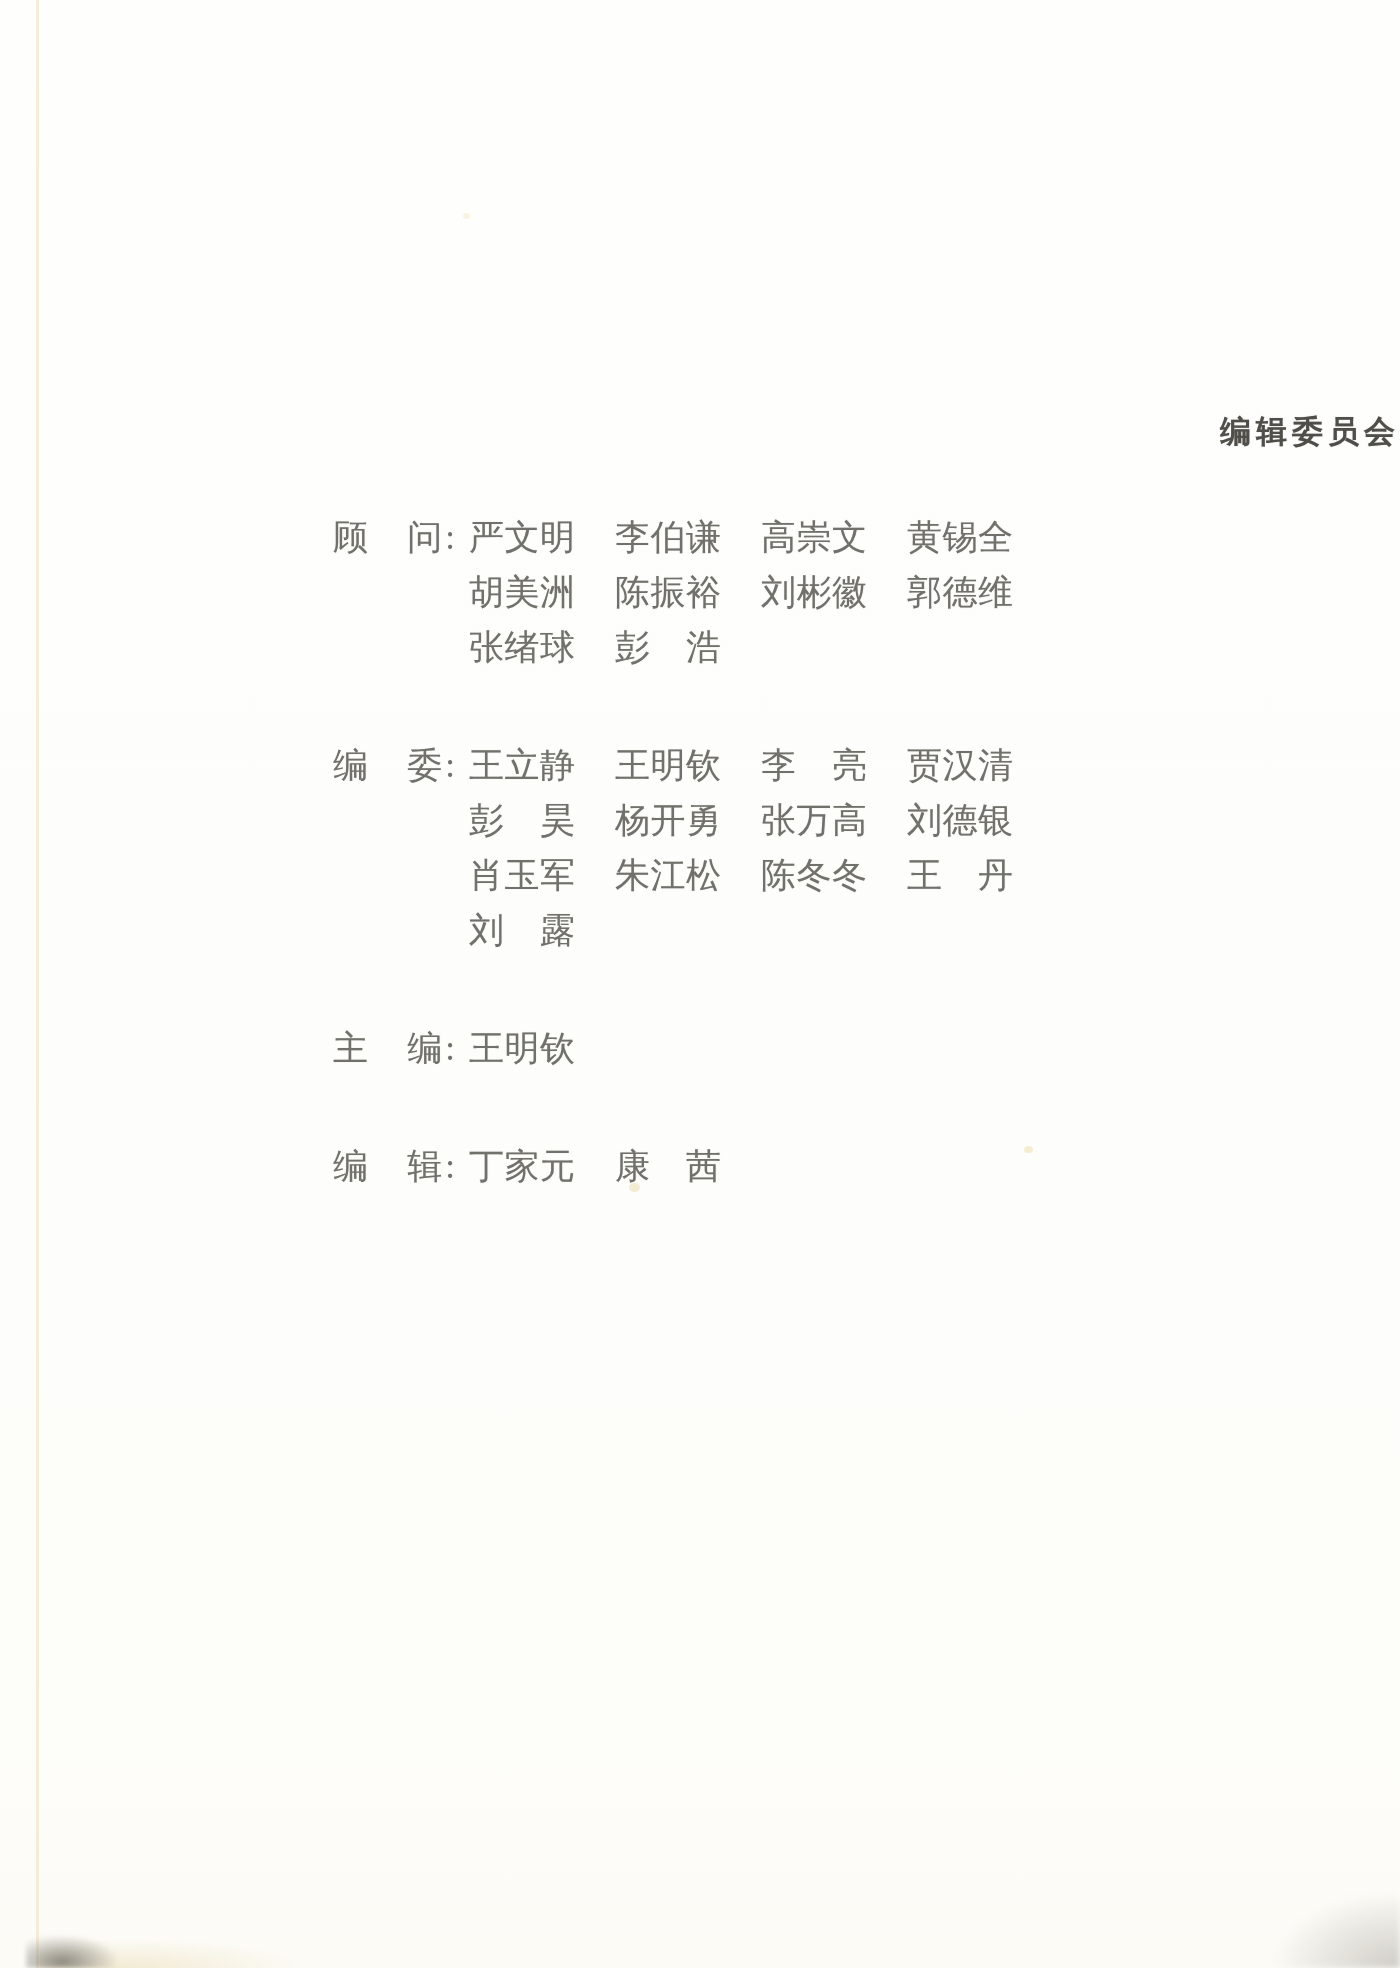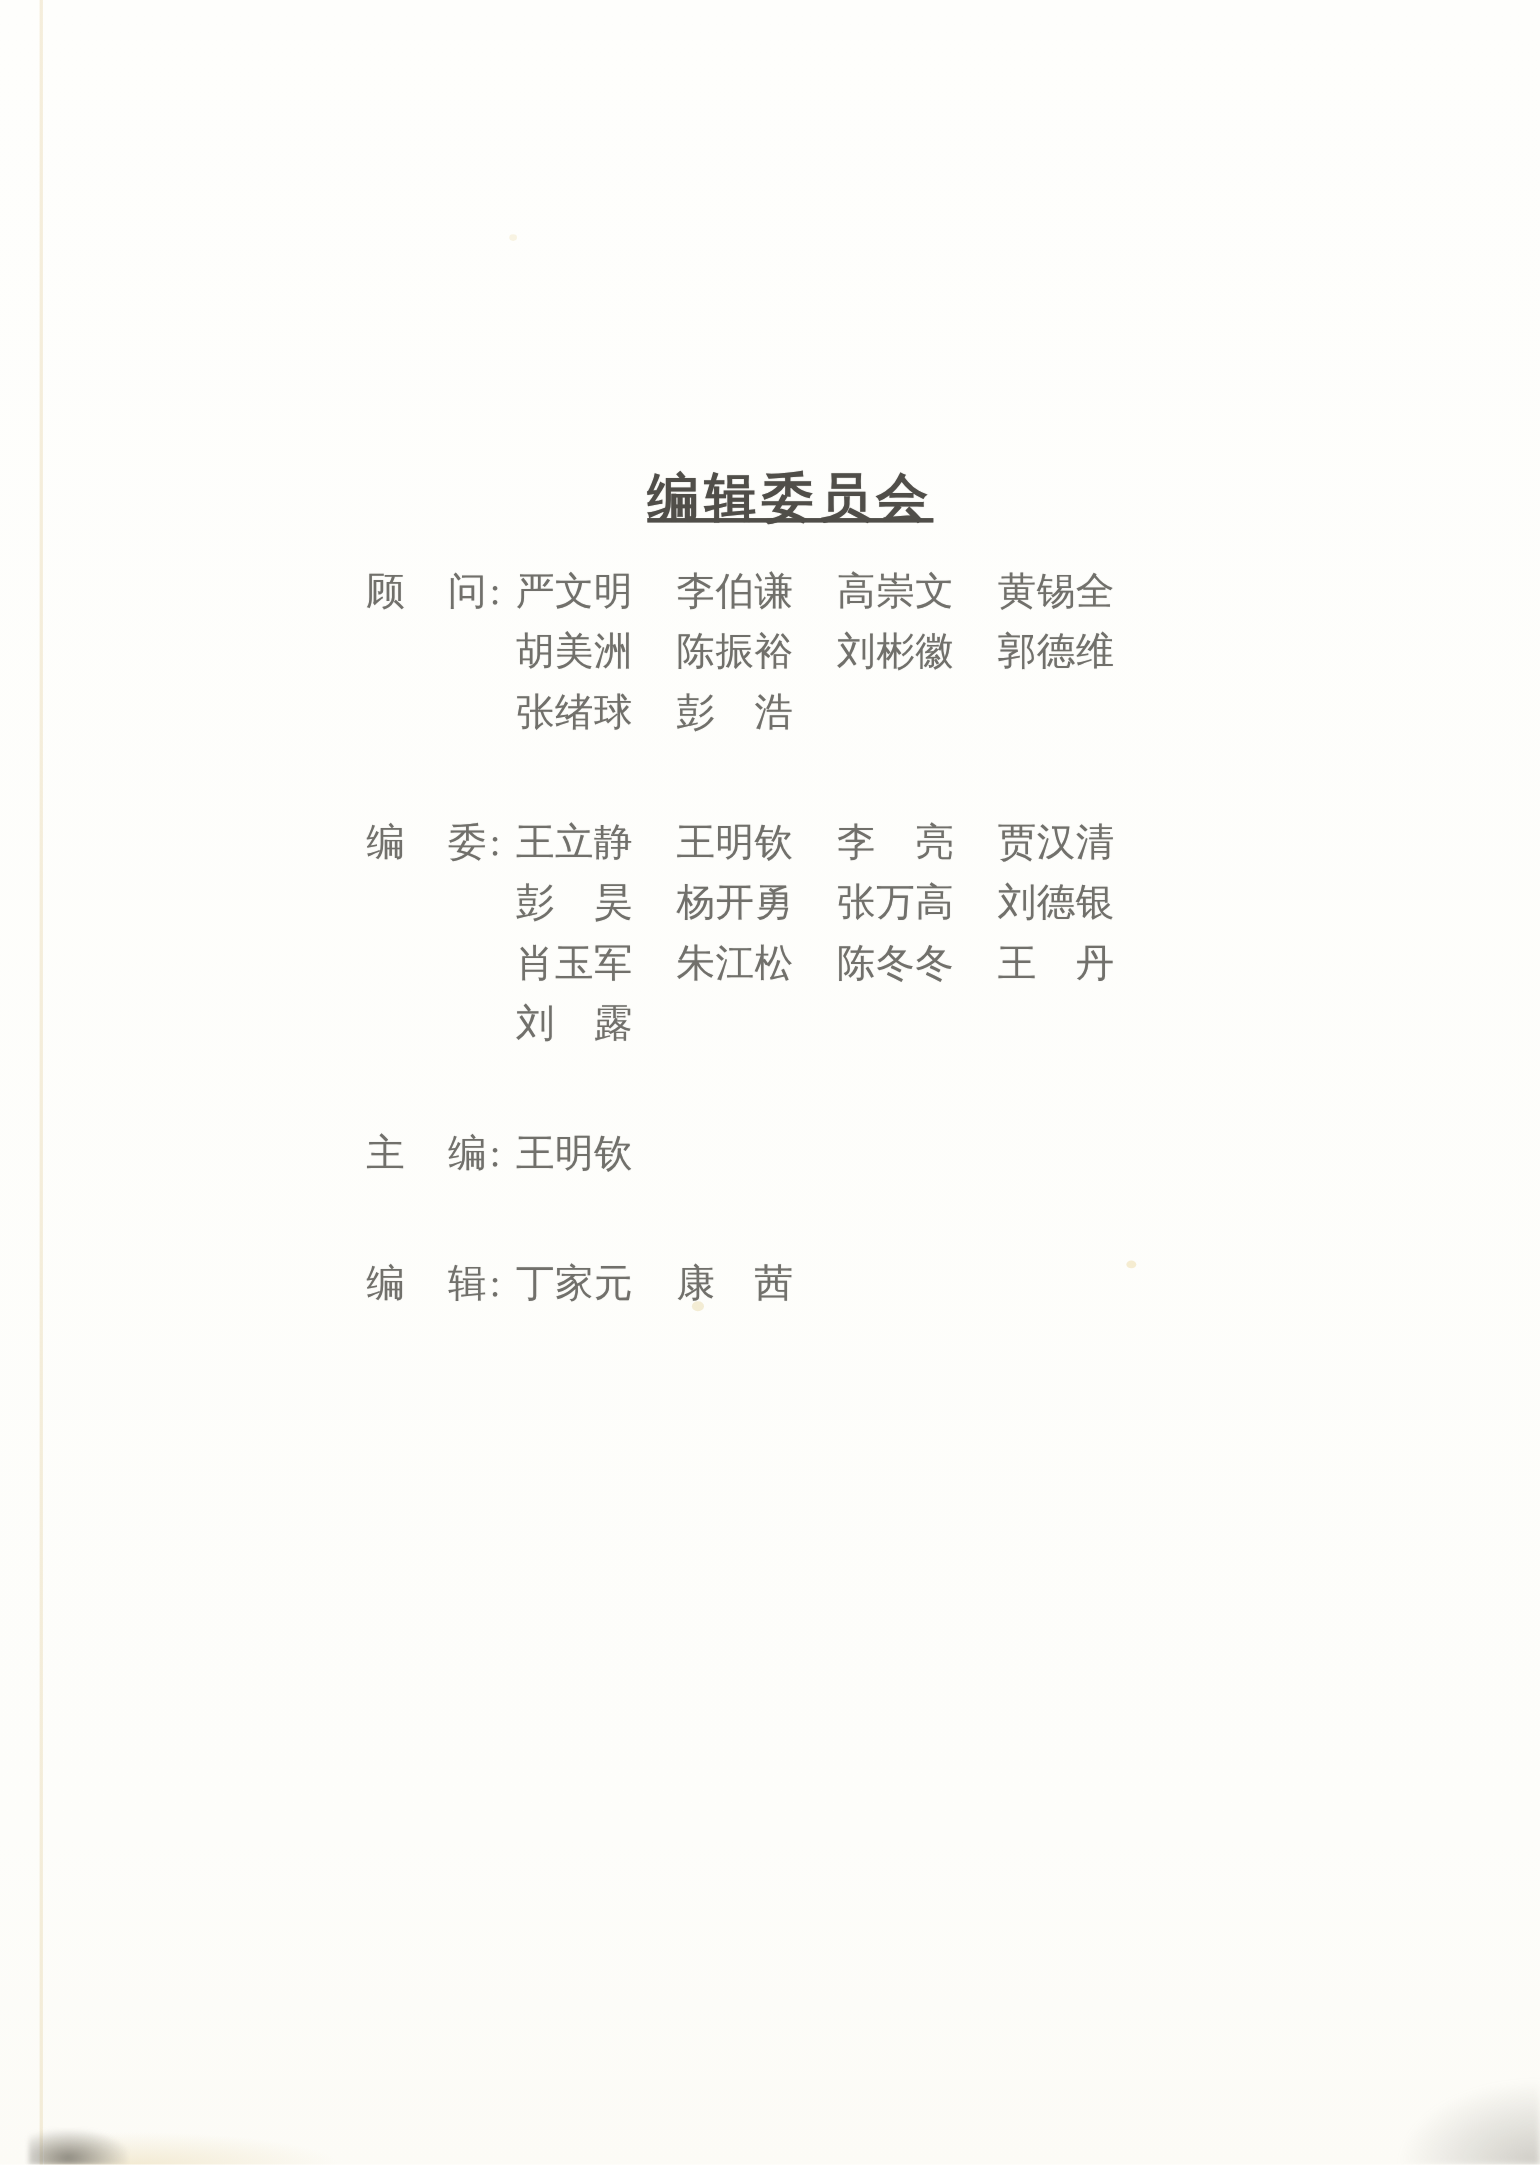--- a/index.html
+++ b/index.html
@@ -15,26 +15,25 @@
     overflow: hidden;
   }
   
   .edge-line {
     position: absolute; left: 36px; top: 0;
     width: 3px; height: 100%;
     background: linear-gradient(180deg, rgba(244,236,216,.9), rgba(240,231,206,.75));
   }
   .title {
     position: absolute; left: 37px; right: 0; top: 390px;
-    text-align: center;
-    font-size: 47px; font-weight: 700;
+    text-align: right;
+    font-size: 31px; font-weight: 700;
     letter-spacing: 5px;
     color: #504e49;
     text-shadow: 0 0 1px rgba(80,78,73,.45);
-    text-decoration: underline;
   }
   .committee {
     position: absolute; left: 333px; top: 514px;
     color: #71706b;
     font-size: 35px;
     text-shadow: 0 0 1px rgba(113,112,107,.35);
   }
   .section { display: flex; align-items: flex-start; }
   .section + .section { margin-top: 63px; }
   .label-box {

